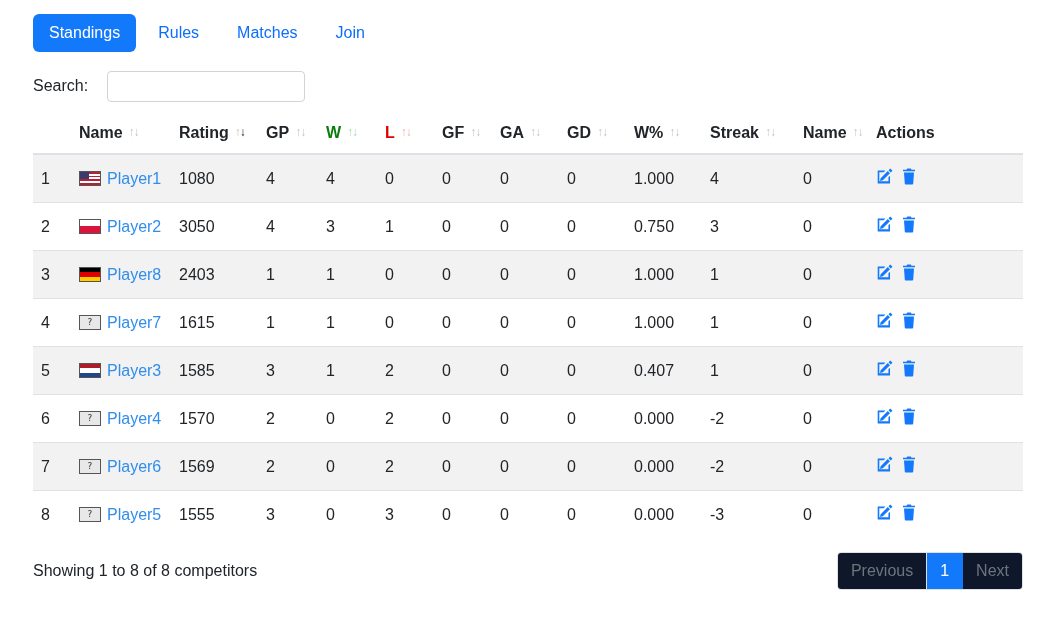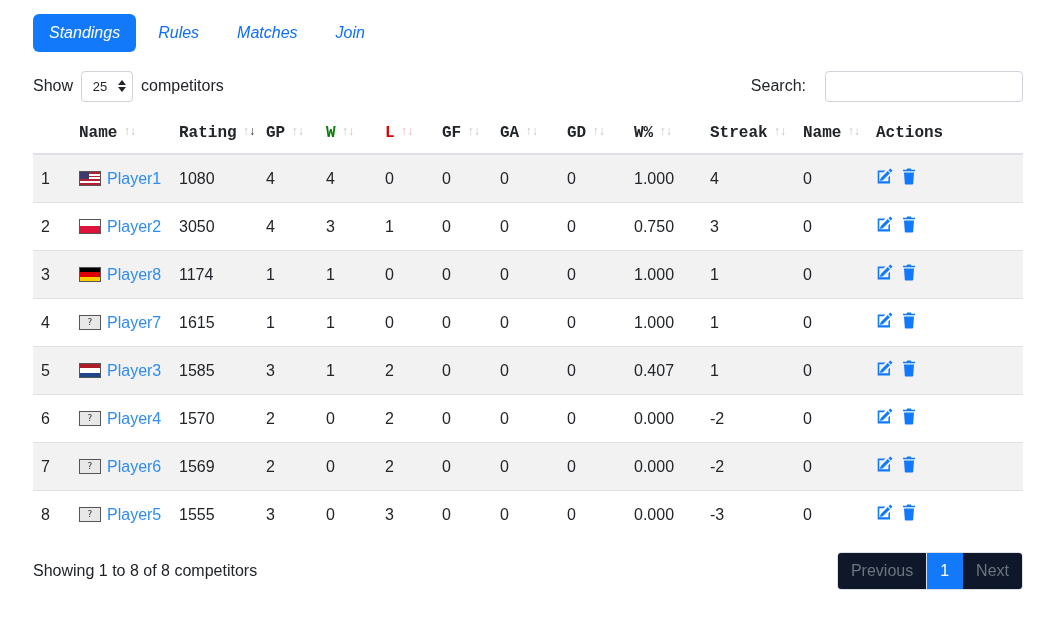--- a/index.html
+++ b/index.html
@@ -24,21 +24,20 @@
   }
 
   
   .nav-tabs {
     display: flex;
     align-items: center;
     gap: 6px;
     padding-top: 13px;
     height: 52px;
     box-sizing: border-box;
-    font-style: italic;
   }
   .nav-link {
     display: inline-flex;
     align-items: center;
     justify-content: center;
     height: 38px;
     padding: 0 16px;
     border-radius: 6px;
     font-size: 16px;
     line-height: 1;
@@ -139,21 +138,20 @@
   }
   table.standings thead th {
     padding: 8px 8px 11px 8px;
     border-bottom: 2px solid #dee2e6;
     font-weight: bold;
     color: #212529;
     text-align: left;
     white-space: nowrap;
     vertical-align: bottom;
     cursor: pointer;
-    font-family: Liberation Mono, monospace;
   }
   table.standings thead th.no-sort { cursor: default; }
   table.standings tbody td {
     padding: 13px 8px;
     border-top: 1px solid #dee2e6;
     color: #212529;
     text-align: left;
     white-space: nowrap;
     vertical-align: middle;
   }
@@ -294,33 +292,20 @@
 <div class="page">
 
   <nav class="nav-tabs">
     <a class="nav-link active">Standings</a>
     <a class="nav-link">Rules</a>
     <a class="nav-link">Matches</a>
     <a class="nav-link">Join</a>
   </nav>
 
   <div class="controls">
-    <div class="length-box">
-      <span>Show</span>
-      <span class="select-wrap">
-        <select class="length-select">
-          <option>25</option>
-        </select>
-        <span class="stepper">
-          <span class="up"></span>
-            <span class="down"></span>
-        </span>
-      </span>
-      <span>competitors</span>
-    </div>
     <div class="filter-box">
       <label>Search:</label>
       <input class="search-input" type="text" value="" placeholder="" style="">
     </div>
   </div>
 
   <div class="table-wrap">
     <table class="standings">
       <colgroup>
         <col class="c-rank">
@@ -431,21 +416,21 @@
                   <svg width="16" height="17" viewBox="0 0 16 16" fill="currentColor">
                     <path d="M6.2 0h3.6l.7 1.2H14v1.6H2V1.2h3.5L6.2 0z"></path>
                     <path d="M3 4h10l-.8 11.2c-.03.45-.4.8-.85.8H4.65a.86.86 0 0 1-.85-.8L3 4z"></path>
                   </svg>
                 </span>
               </span></td>
           </tr>
           <tr>
             <td>3</td>
             <td><span class="flag flag-de"></span><a class="player-link">Player8</a></td>
-            <td>1174</td>
+            <td>2403</td>
             <td>1</td>
             <td class="val-w">1</td>
             <td class="val-l">0</td>
             <td>0</td>
             <td>0</td>
             <td>0</td>
             <td>1.000</td>
             <td>1</td>
             <td>0</td>
             <td><span class="act-icons">

